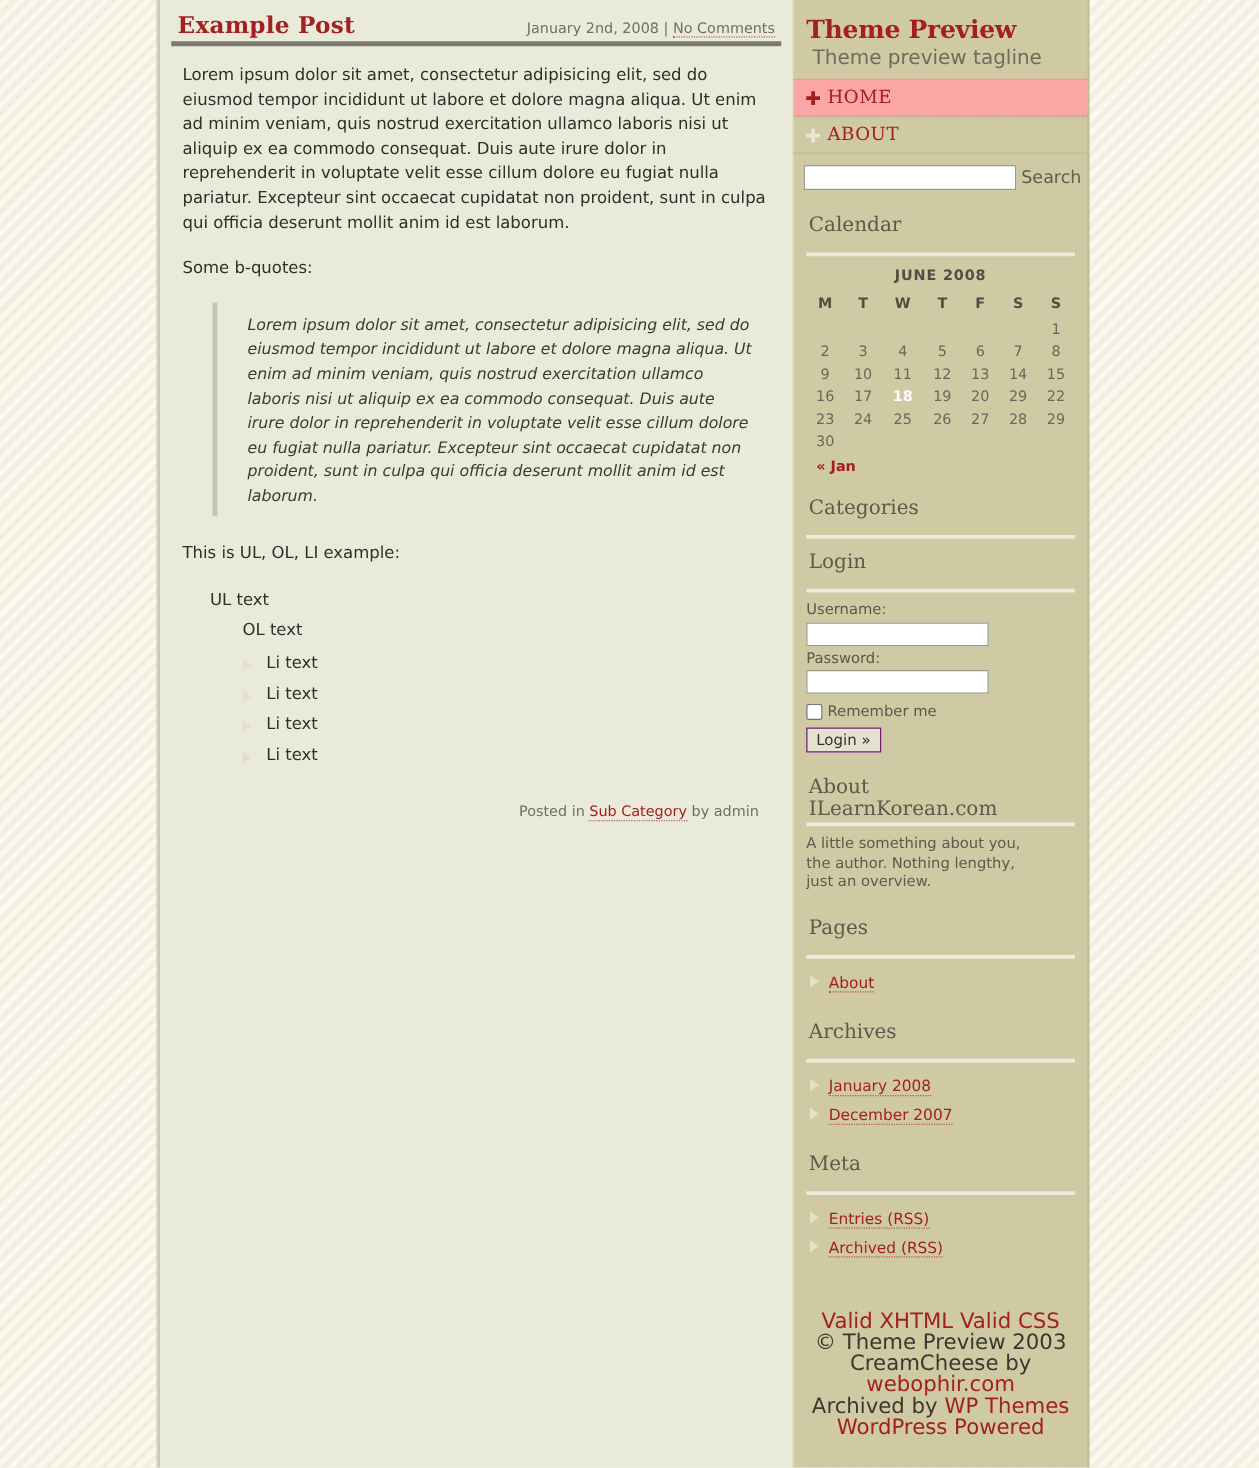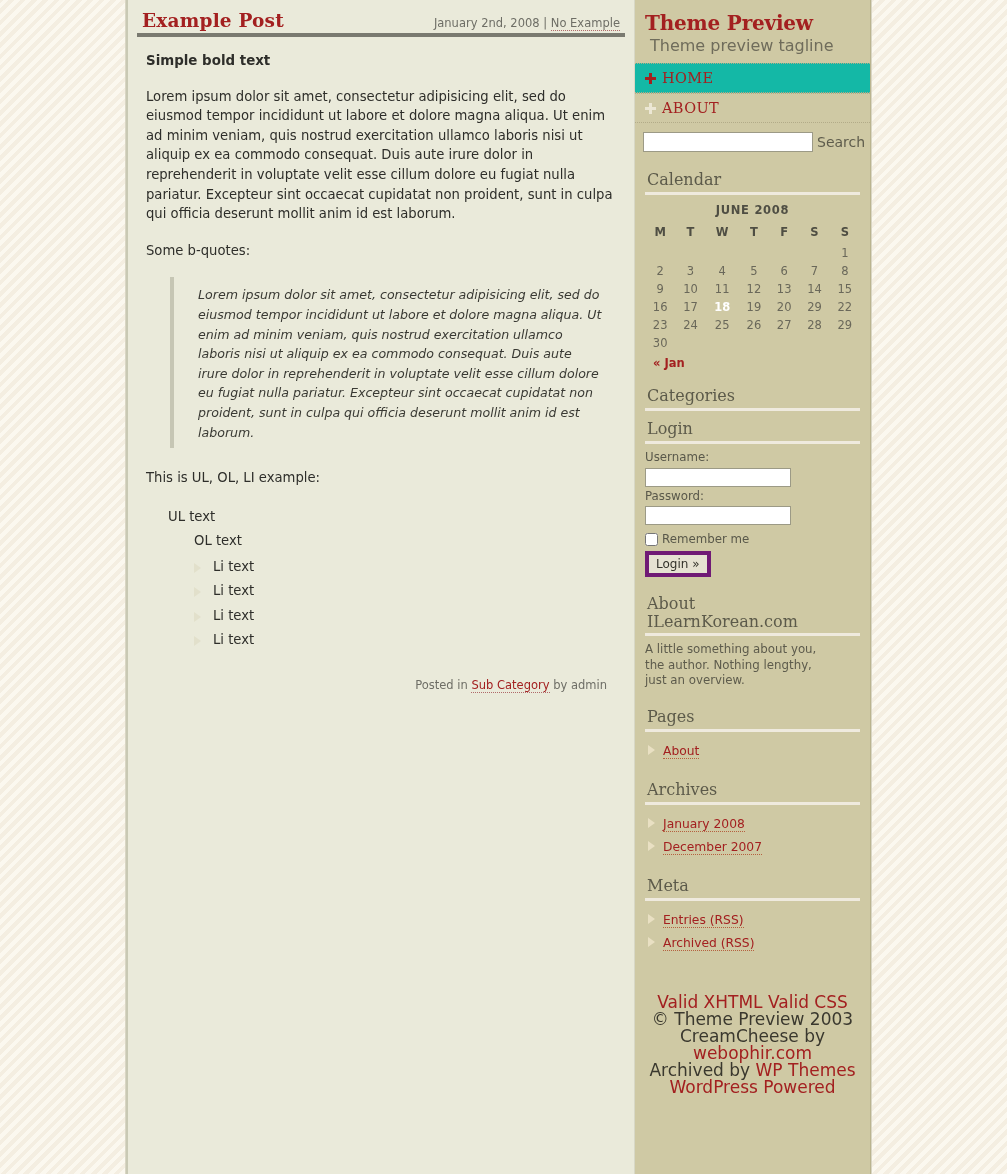--- a/index.html
+++ b/index.html
@@ -172,21 +172,21 @@
 
   .navlist { list-style: none; margin: 0; padding: 0; }
   .navlist li {
     border-top: 1px dotted #b2ab88;
     border-bottom: 1px dotted #b2ab88;
     padding: 6px 10px 6px 10px;
     display: flex;
     align-items: center;
     gap: 6px;
   }
-  .navlist li.active { background: #14b8a6; }
+  .navlist li.active { background: #fca5a5; }
   .nav-label {
     font-family: "DejaVu Serif", serif;
     font-size: 14.5px;
     color: #a32020;
     letter-spacing: 0.4px;
   }
   .movericon {
     width: 11px; height: 11px;
     position: relative;
     flex: 0 0 11px;
@@ -224,21 +224,21 @@
     color: #5e5c4c;
     padding: 0 0 0 4px;
     cursor: pointer;
   }
 
   .widget { padding: 0 10px 0 10px; }
   .widget-title {
     font-family: "DejaVu Serif", serif;
     font-size: 16px;
     color: #5c5a4a;
-    padding: 8px 0 3px 2px;
+    padding: 8px 0 13px 2px;
     border-bottom: 3px solid #efeade;
     line-height: 19px;
   }
   .widget-title.two-line { line-height: 18px; padding-bottom: 2px; }
 
   ul.links { list-style: none; margin: 0; padding: 7px 0 10px 0; }
   ul.links li {
     position: relative;
     padding: 0 0 0 18px;
     line-height: 21px;
@@ -324,21 +324,21 @@
     gap: 4px;
     margin: 7px 0 5px 0;
   }
   .rem-row input { margin: 0; width: 13px; height: 13px; }
   .rem-row span { font-size: 11.8px; color: #59584a; }
   .login-btn {
     font-family: "DejaVu Sans", sans-serif;
     font-size: 12px;
     color: #33322a;
     background: #e6e2d2;
-    border: 4px solid #701a75;
+    border: 1px solid #701a75;
     padding: 2px 7px;
     cursor: pointer;
   }
 
   .about-text {
     font-size: 11.8px;
     color: #5d5b4c;
     line-height: 15.5px;
     padding: 6px 2px 10px 0;
     max-width: 190px;
@@ -360,26 +360,25 @@
 
 <div id="page">
 
   <div id="content">
 
     <div class="post-header">
       <div class="post-title">Example Post</div>
       <div class="post-meta">
         <span>January 2nd, 2008</span>
         <span>|</span>
-        <a href="#">No Example</a>
+        <a href="#">No Comments</a>
       </div>
     </div>
 
     <div class="post-body">
-      <p class="bold-lead">Simple bold text</p>
       <p class="wide">Lorem ipsum dolor sit amet, consectetur adipisicing elit, sed do eiusmod tempor incididunt ut labore et dolore magna aliqua. Ut enim ad minim veniam, quis nostrud exercitation ullamco laboris nisi ut aliquip ex ea commodo consequat. Duis aute irure dolor in reprehenderit in voluptate velit esse cillum dolore eu fugiat nulla pariatur. Excepteur sint occaecat cupidatat non proident, sunt in culpa qui officia deserunt mollit anim id est laborum.</p>
       <p>Some b-quotes:</p>
 
       <blockquote>Lorem ipsum dolor sit amet, consectetur adipisicing elit, sed do eiusmod tempor incididunt ut labore et dolore magna aliqua. Ut enim ad minim veniam, quis nostrud exercitation ullamco laboris nisi ut aliquip ex ea commodo consequat. Duis aute irure dolor in reprehenderit in voluptate velit esse cillum dolore eu fugiat nulla pariatur. Excepteur sint occaecat cupidatat non proident, sunt in culpa qui officia deserunt mollit anim id est laborum.</blockquote>
 
       <p>This is UL, OL, LI example:</p>
 
       <div class="list-wrap">
         <div class="ul-text">UL text</div>
         <div class="ol-text">OL text</div>

